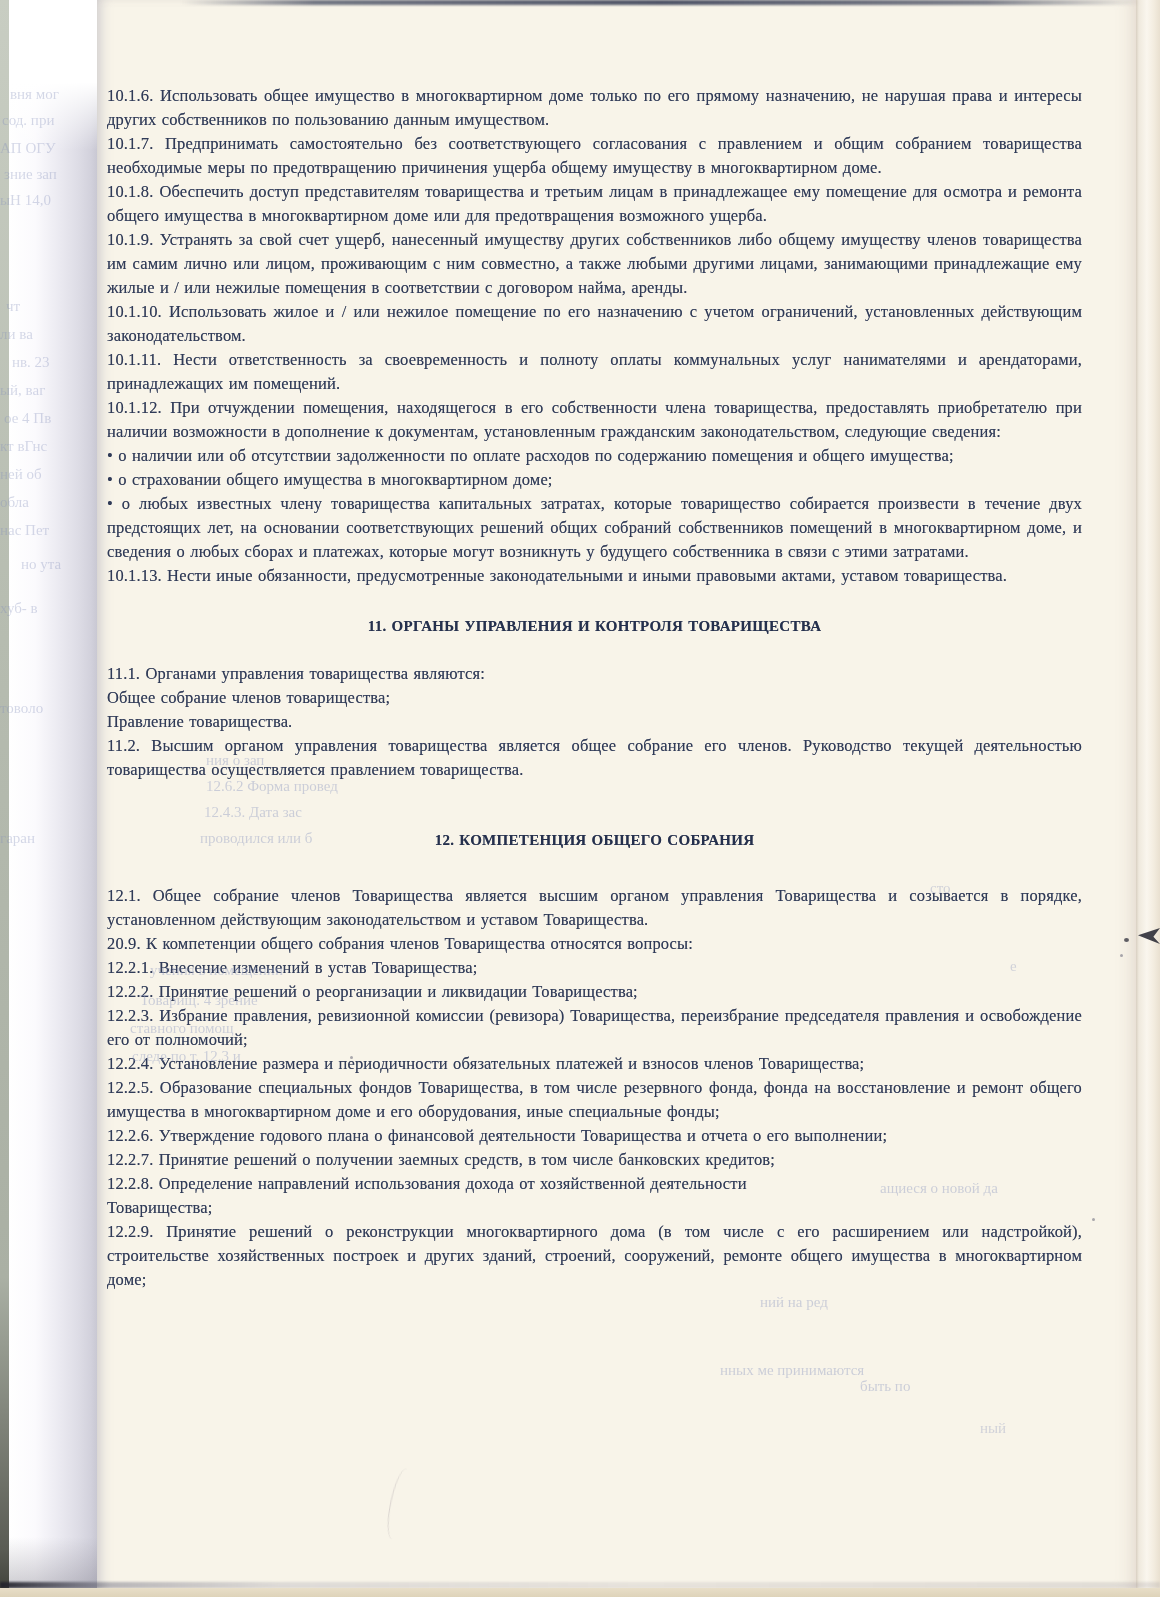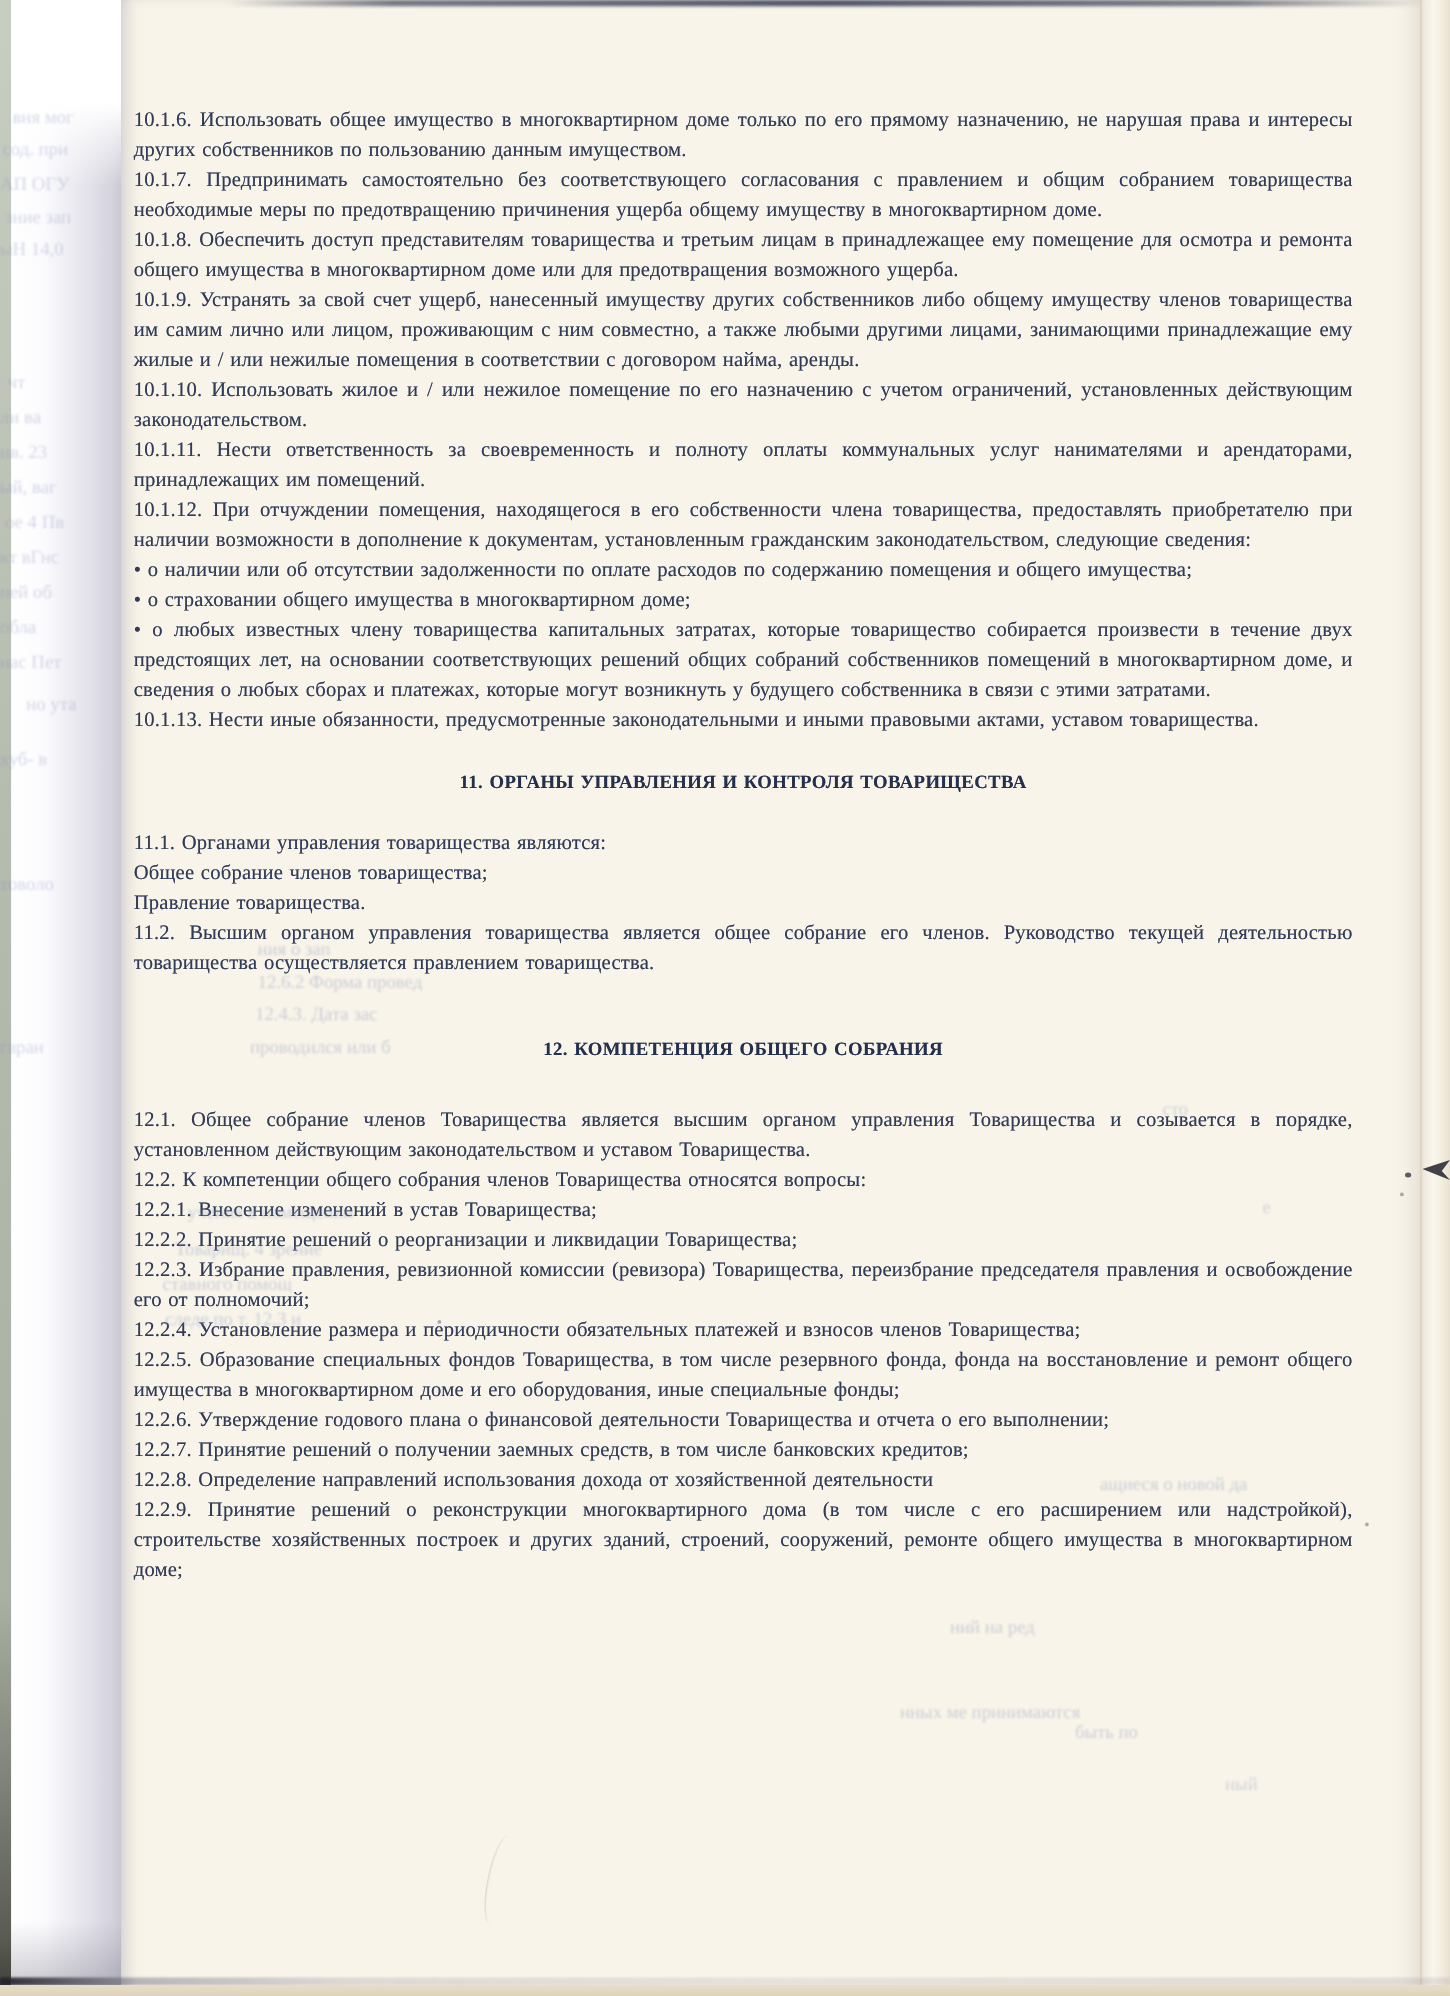--- a/index.html
+++ b/index.html
@@ -119,47 +119,48 @@
         <p class="para">• о страховании общего имущества в многоквартирном  доме;</p>
         <p class="para">• о любых известных члену товарищества капитальных затратах, которые товарищество собирается произвести в течение двух предстоящих лет, на основании соответствующих решений общих собраний собственников помещений в многоквартирном доме,  и сведения о любых сборах и платежах, которые могут возникнуть у будущего собственника в связи с этими затратами.</p>
         <p class="para">10.1.13. Нести иные обязанности, предусмотренные законодательными и иными правовыми актами, уставом товарищества.</p>
         <h2 class="heading h-11">11. ОРГАНЫ УПРАВЛЕНИЯ И КОНТРОЛЯ ТОВАРИЩЕСТВА</h2>
         <p class="para">11.1. Органами управления товарищества являются:</p>
         <p class="para">Общее собрание членов товарищества;</p>
         <p class="para">Правление товарищества.</p>
         <p class="para">11.2. Высшим органом управления товарищества является общее собрание его членов. Руководство текущей деятельностью товарищества осуществляется правлением товарищества.</p>
         <h2 class="heading h-12">12. КОМПЕТЕНЦИЯ ОБЩЕГО СОБРАНИЯ</h2>
         <p class="para">12.1. Общее собрание членов Товарищества является высшим органом управления Товарищества и созывается в порядке, установленном действующим законодательством и уставом Товарищества.</p>
-        <p class="para">12.2. К компетенции общего собрания членов Товарищества относятся вопросы:</p>
+        <p class="para">20.9. К компетенции общего собрания членов Товарищества относятся вопросы:</p>
         <p class="para">12.2.1. Внесение изменений в устав Товарищества;</p>
         <p class="para">12.2.2. Принятие решений о реорганизации и ликвидации Товарищества;</p>
         <p class="para">12.2.3. Избрание правления, ревизионной комиссии (ревизора) Товарищества, переизбрание председателя правления и освобождение его от полномочий;</p>
         <p class="para">12.2.4. Установление размера и периодичности обязательных платежей и взносов членов Товарищества;</p>
         <p class="para">12.2.5. Образование специальных фондов Товарищества, в том числе резервного фонда, фонда на восстановление и ремонт общего имущества в многоквартирном доме и его оборудования, иные специальные фонды;</p>
         <p class="para">12.2.6. Утверждение годового плана о финансовой деятельности Товарищества и отчета о его выполнении;</p>
         <p class="para">12.2.7. Принятие решений о получении заемных средств, в том числе банковских кредитов;</p>
         <p class="para">12.2.8. Определение направлений использования дохода от хозяйственной деятельности</p>
+        <p class="para">Товарищества;</p>
         <p class="para">12.2.9. Принятие решений о реконструкции многоквартирного дома (в том числе с его расширением или надстройкой), строительстве хозяйственных построек и других зданий, строений, сооружений, ремонте общего имущества в многоквартирном доме;</p>
       </div>
   </div>
 
   <div class="right-edge"></div>
   <div class="top-band"></div>
   <div class="bottom-band"></div>
   <div class="bottom-tan"></div>
 
   <div class="ghost-layer">
       <span class="ghost " style="left: 10px; top: 86px;">вня мог</span>
       <span class="ghost " style="left: 2px; top: 112px;">сод. при</span>
       <span class="ghost " style="left: 0px; top: 140px;">АП  ОГУ</span>
       <span class="ghost " style="left: 4px; top: 166px;">зние  зап</span>
       <span class="ghost " style="left: 0px; top: 192px;">ыН 14,0</span>
       <span class="ghost " style="left: 6px; top: 298px;">чт</span>
       <span class="ghost " style="left: 0px; top: 326px;">ли  ва</span>
-      <span class="ghost " style="left: 0px; top: 354px;">нв. 23</span>
+      <span class="ghost " style="left: 12px; top: 354px;">нв. 23</span>
       <span class="ghost " style="left: 0px; top: 382px;">ый, ваг</span>
       <span class="ghost " style="left: 4px; top: 410px;">ое 4 Пв</span>
       <span class="ghost " style="left: 0px; top: 438px;">кт вГнс</span>
       <span class="ghost " style="left: 0px; top: 466px;">ней об</span>
       <span class="ghost " style="left: 0px; top: 494px;">обла</span>
       <span class="ghost " style="left: 0px; top: 522px;">нас Пет</span>
       <span class="ghost " style="left: 0px; top: 556px; margin-left: 21px;">но ута</span>
       <span class="ghost " style="left: 0px; top: 600px;">хуб- в</span>
       <span class="ghost " style="left: 0px; top: 700px;">товоло</span>
       <span class="ghost " style="left: 0px; top: 830px;">гаран</span>

